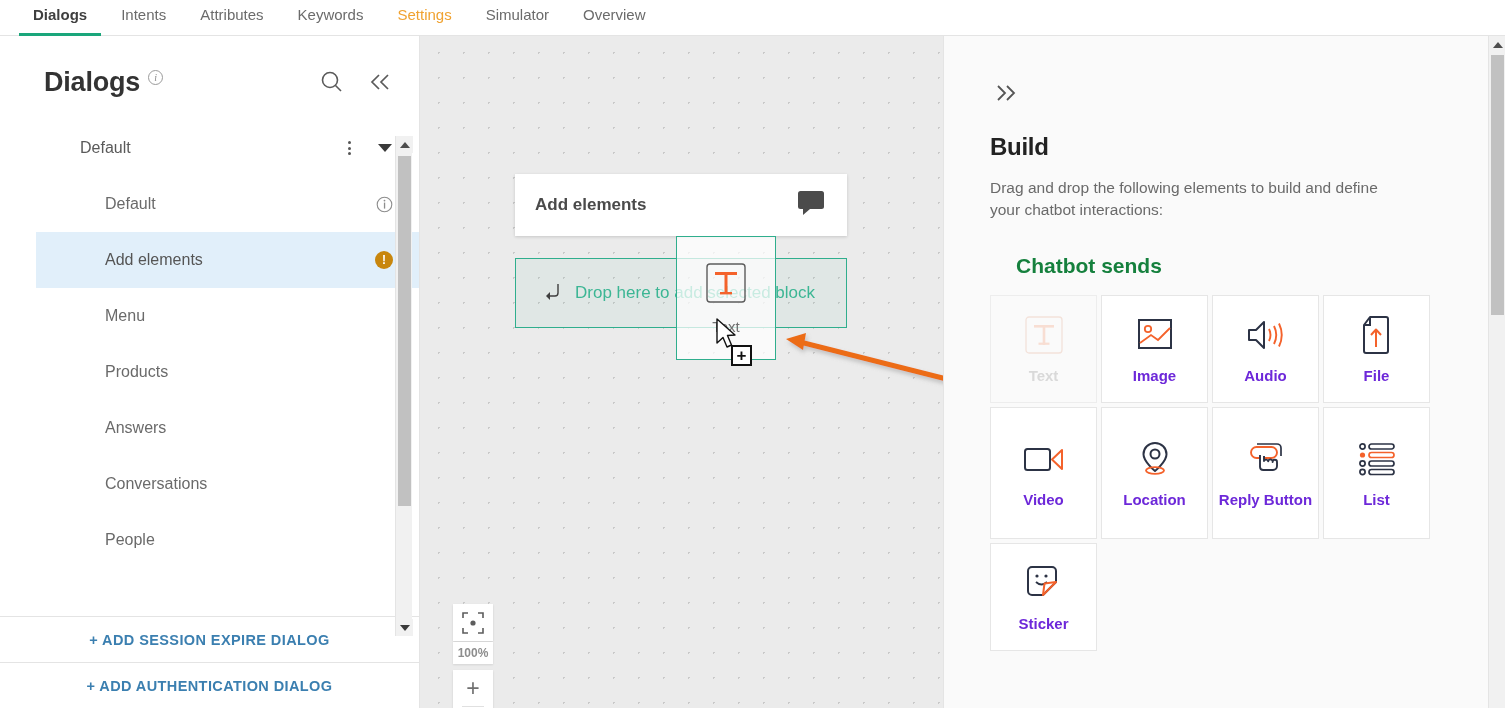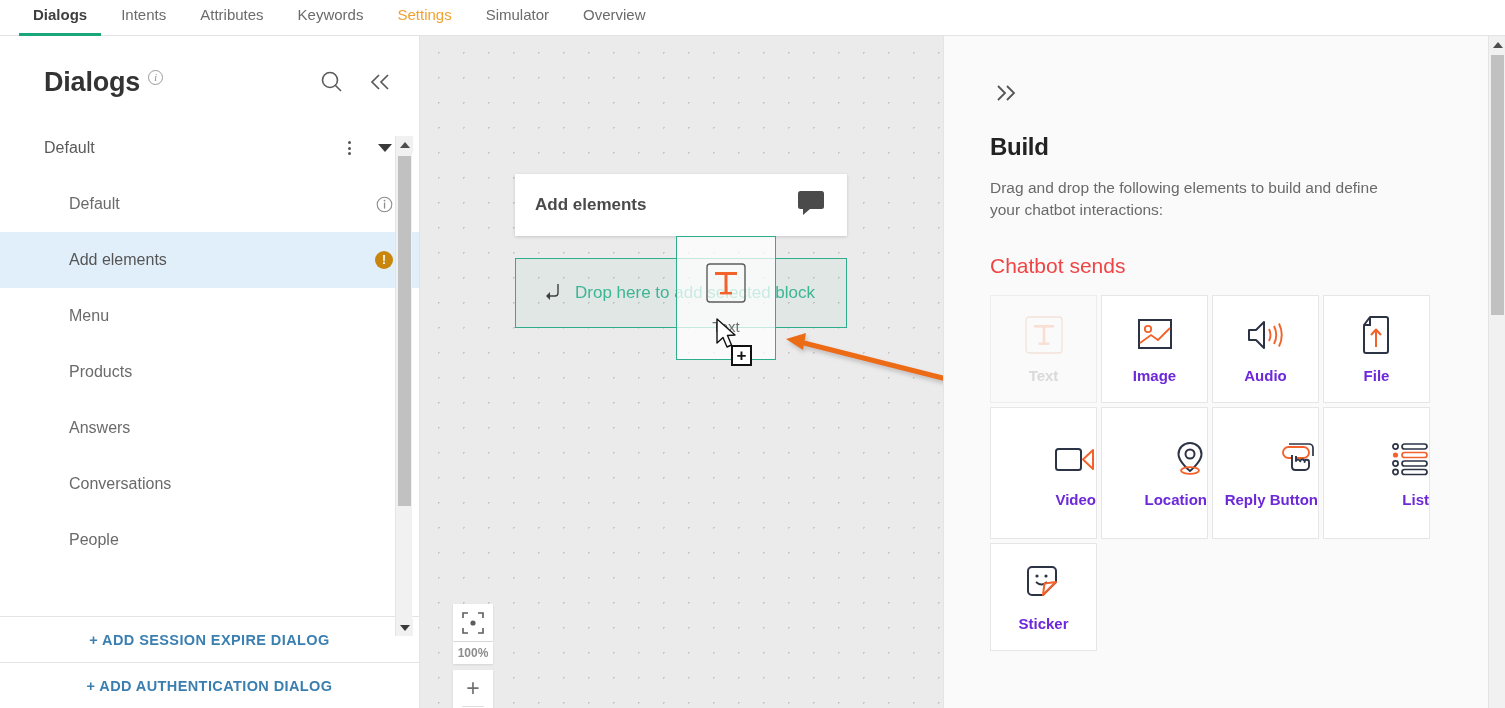--- a/index.html
+++ b/index.html
@@ -74,21 +74,21 @@
   .sb-item.selected { background: #e1effa; color: #555; }
   .sb-item .trail { margin-left: auto; display: flex; align-items: center; }
   .badge-warn {
     width: 18px; height: 18px; border-radius: 50%;
     background: #c8860d; color: #fff;
     font-size: 12px; font-weight: bold;
     display: flex; align-items: center; justify-content: center;
     line-height: 1;
   }
 
-  .sb-scroll-area { position: relative; height: 500px; overflow: hidden; }
+  .sb-scroll-area { position: relative; height: 500px; overflow: hidden; margin-left: 36px; }
 
   
   .sb-scrollbar {
     position: absolute; top: 136px; left: 395px; width: 17px; height: 500px;
     background: #f1f1f1; border-left: 1px solid #e4e4e4;
   }
   .sb-scrollbar .arrow-up, .sb-scrollbar .arrow-down {
     position: absolute; left: 0; width: 17px; height: 17px;
     display: flex; align-items: center; justify-content: center;
     background: #f1f1f1; cursor: pointer;
@@ -196,37 +196,37 @@
   .rp-collapse { padding: 46px 0 0 46px; cursor: pointer; display: inline-block; }
   .rp-title {
     font-size: 24px; font-weight: bold; color: #222;
     padding: 25px 0 0 46px; letter-spacing: -0.3px;
   }
   .rp-desc {
     font-size: 15.5px; color: #6a6a6a; line-height: 1.45;
     padding: 16px 40px 0 46px; max-width: 500px;
   }
   .rp-section {
-    font-size: 21px; font-weight: normal; color: #ef4444;
-    padding: 32px 0 0 46px;
+    font-size: 21px; font-weight: bold; color: #15803d;
+    padding: 32px 0 0 72px;
   }
   .rp-grid {
     display: grid; grid-template-columns: repeat(4, 107px);
     gap: 4px 4px; padding: 17px 0 0 46px;
   }
   .el-card {
     width: 107px; height: 108px; background: #ffffff;
     border: 1px solid #e6e6e6;
     display: flex; flex-direction: column; align-items: center; justify-content: center;
     gap: 11px; cursor: pointer;
   }
   .el-card.disabled { background: #fafafa; border-color: #ededed; cursor: default; }
   .el-label { font-size: 15px; font-weight: bold; color: #6d28d9; text-align: center; line-height: 1.15; }
   .el-card.disabled .el-label { color: #d9d9d9; }
-  .el-card.tall { height: 132px; align-items: flex-end; }
+  .el-card.tall { height: 132px; }
   .el-icon { height: 42px; display: flex; align-items: center; justify-content: center; }
 
   
   .rp-scrollbar {
     position: absolute; top: 36px; left: 1488px; width: 17px; height: 672px;
     background: #f1f1f1; border-left: 1px solid #e4e4e4;
   }
   .rp-scrollbar .arrow-up {
     position: absolute; top: 0; left: 0; width: 17px; height: 17px;
     display: flex; align-items: center; justify-content: center; cursor: pointer;

